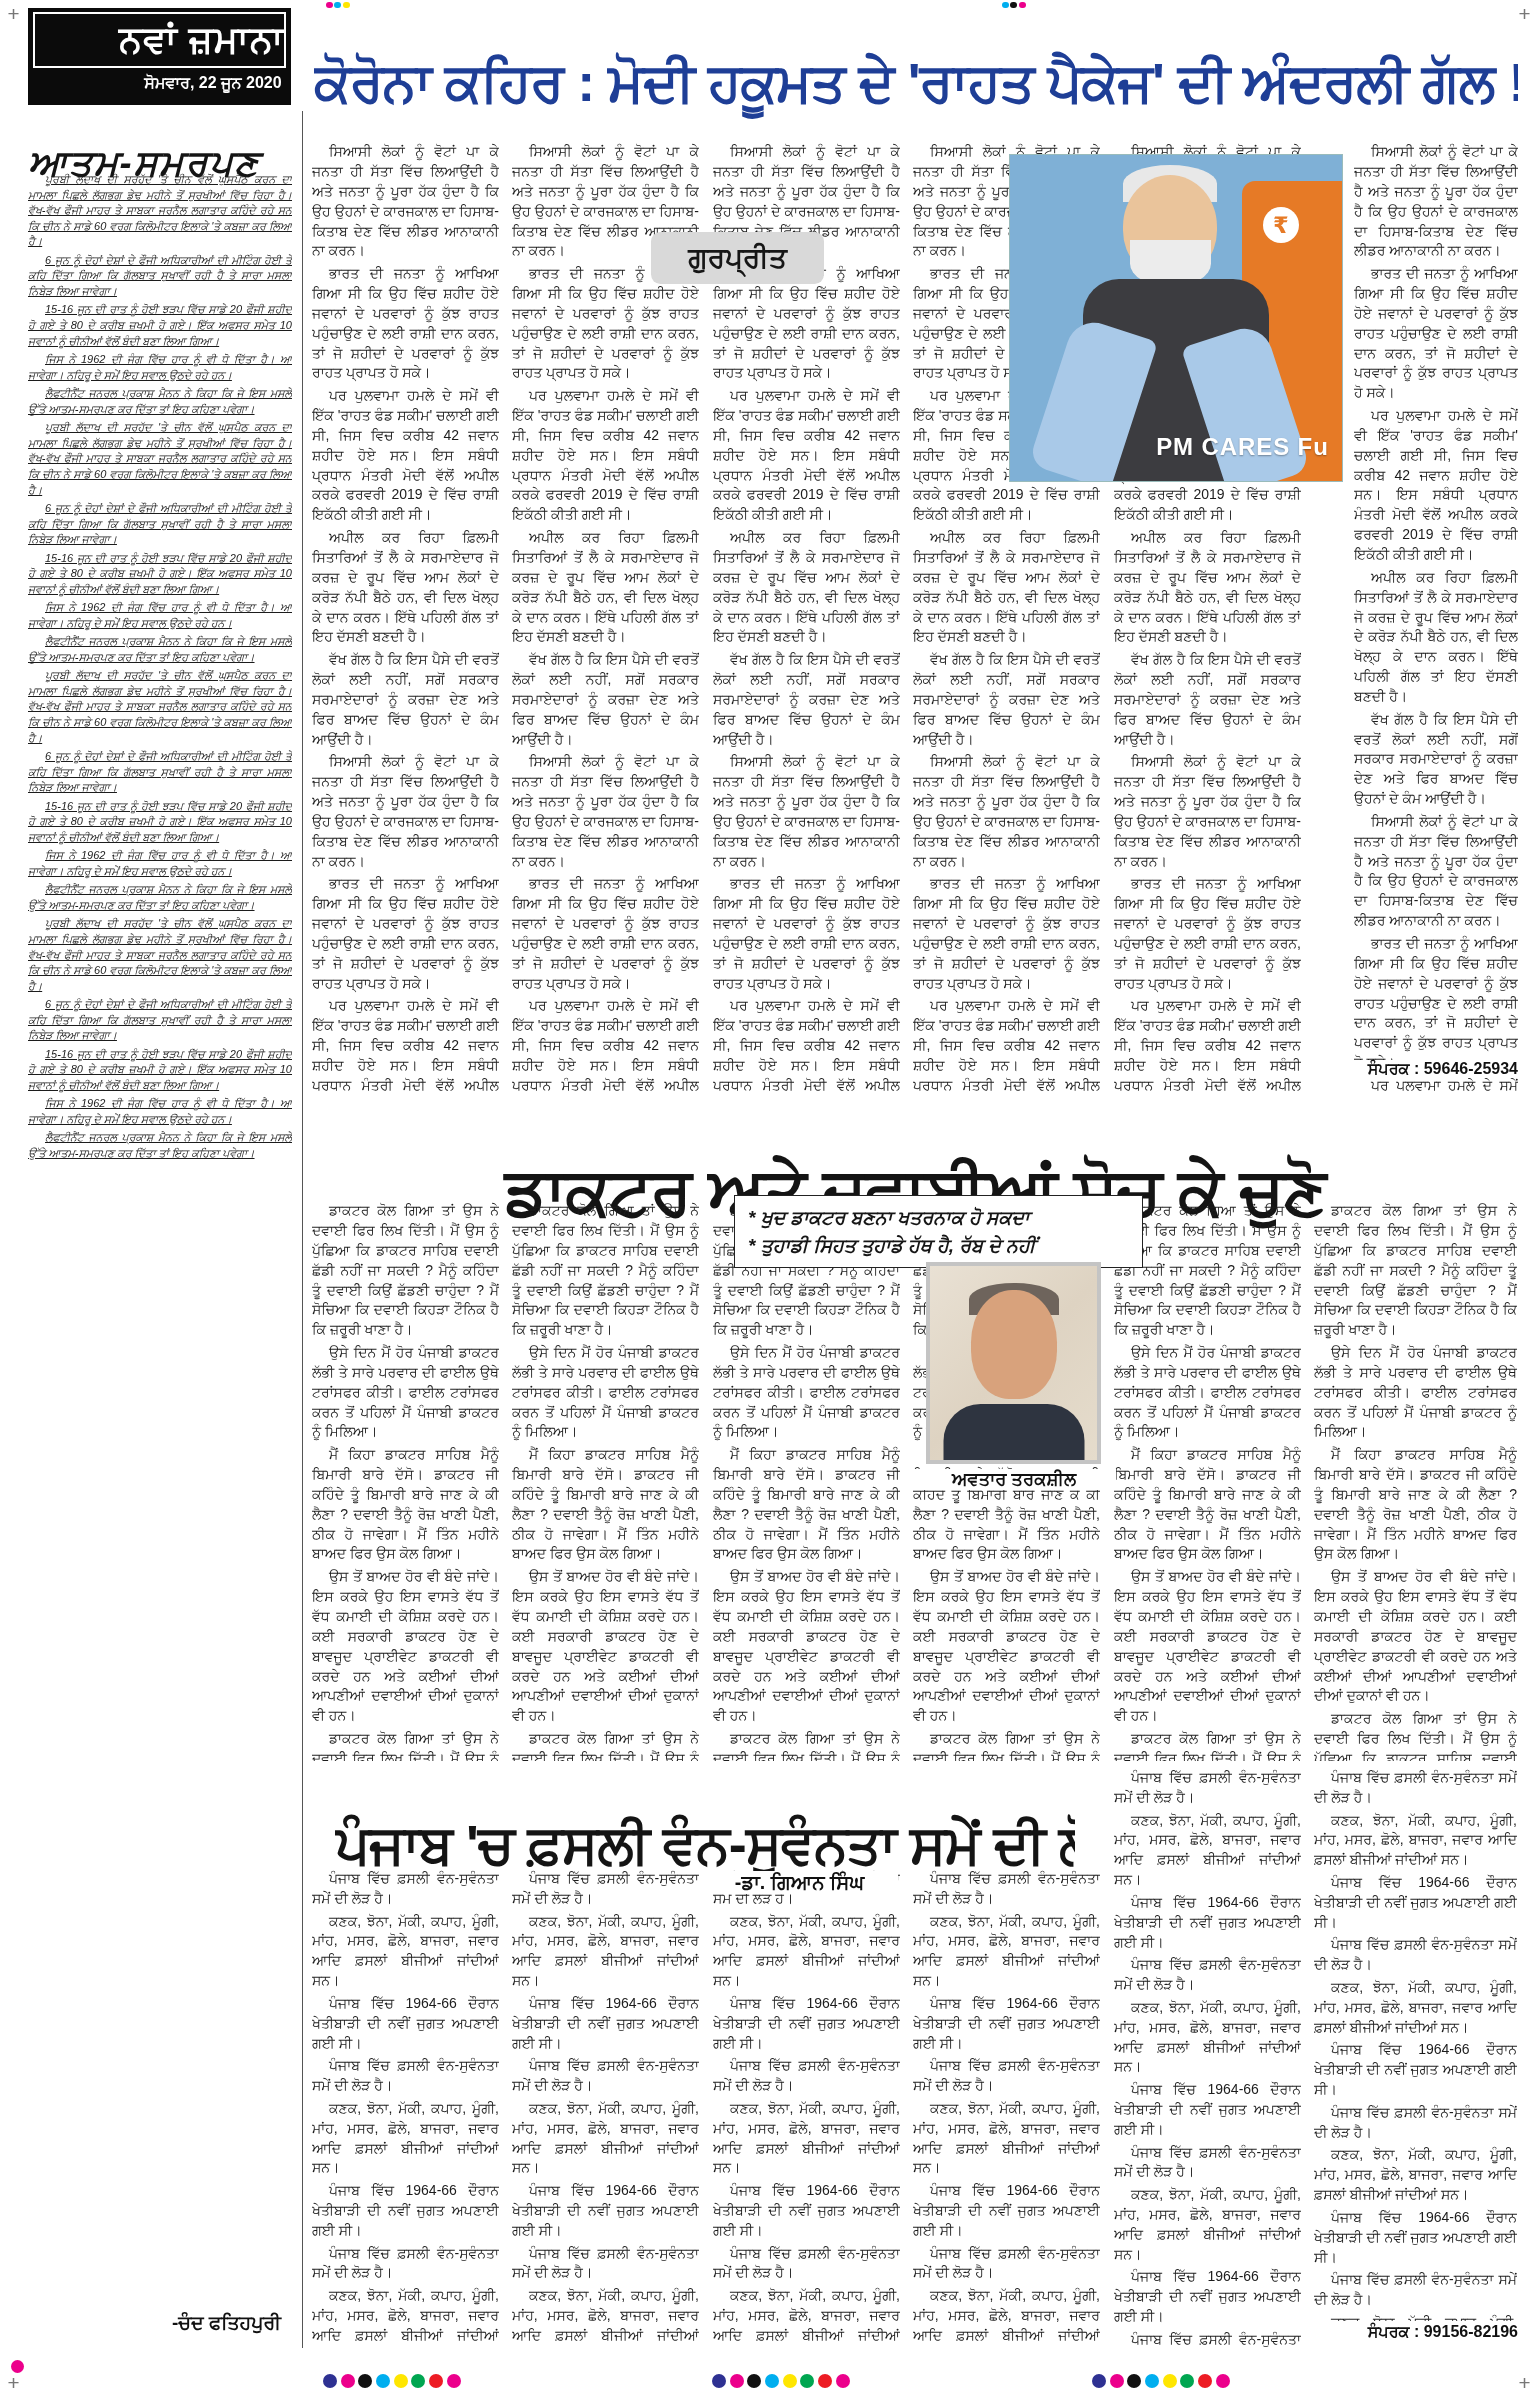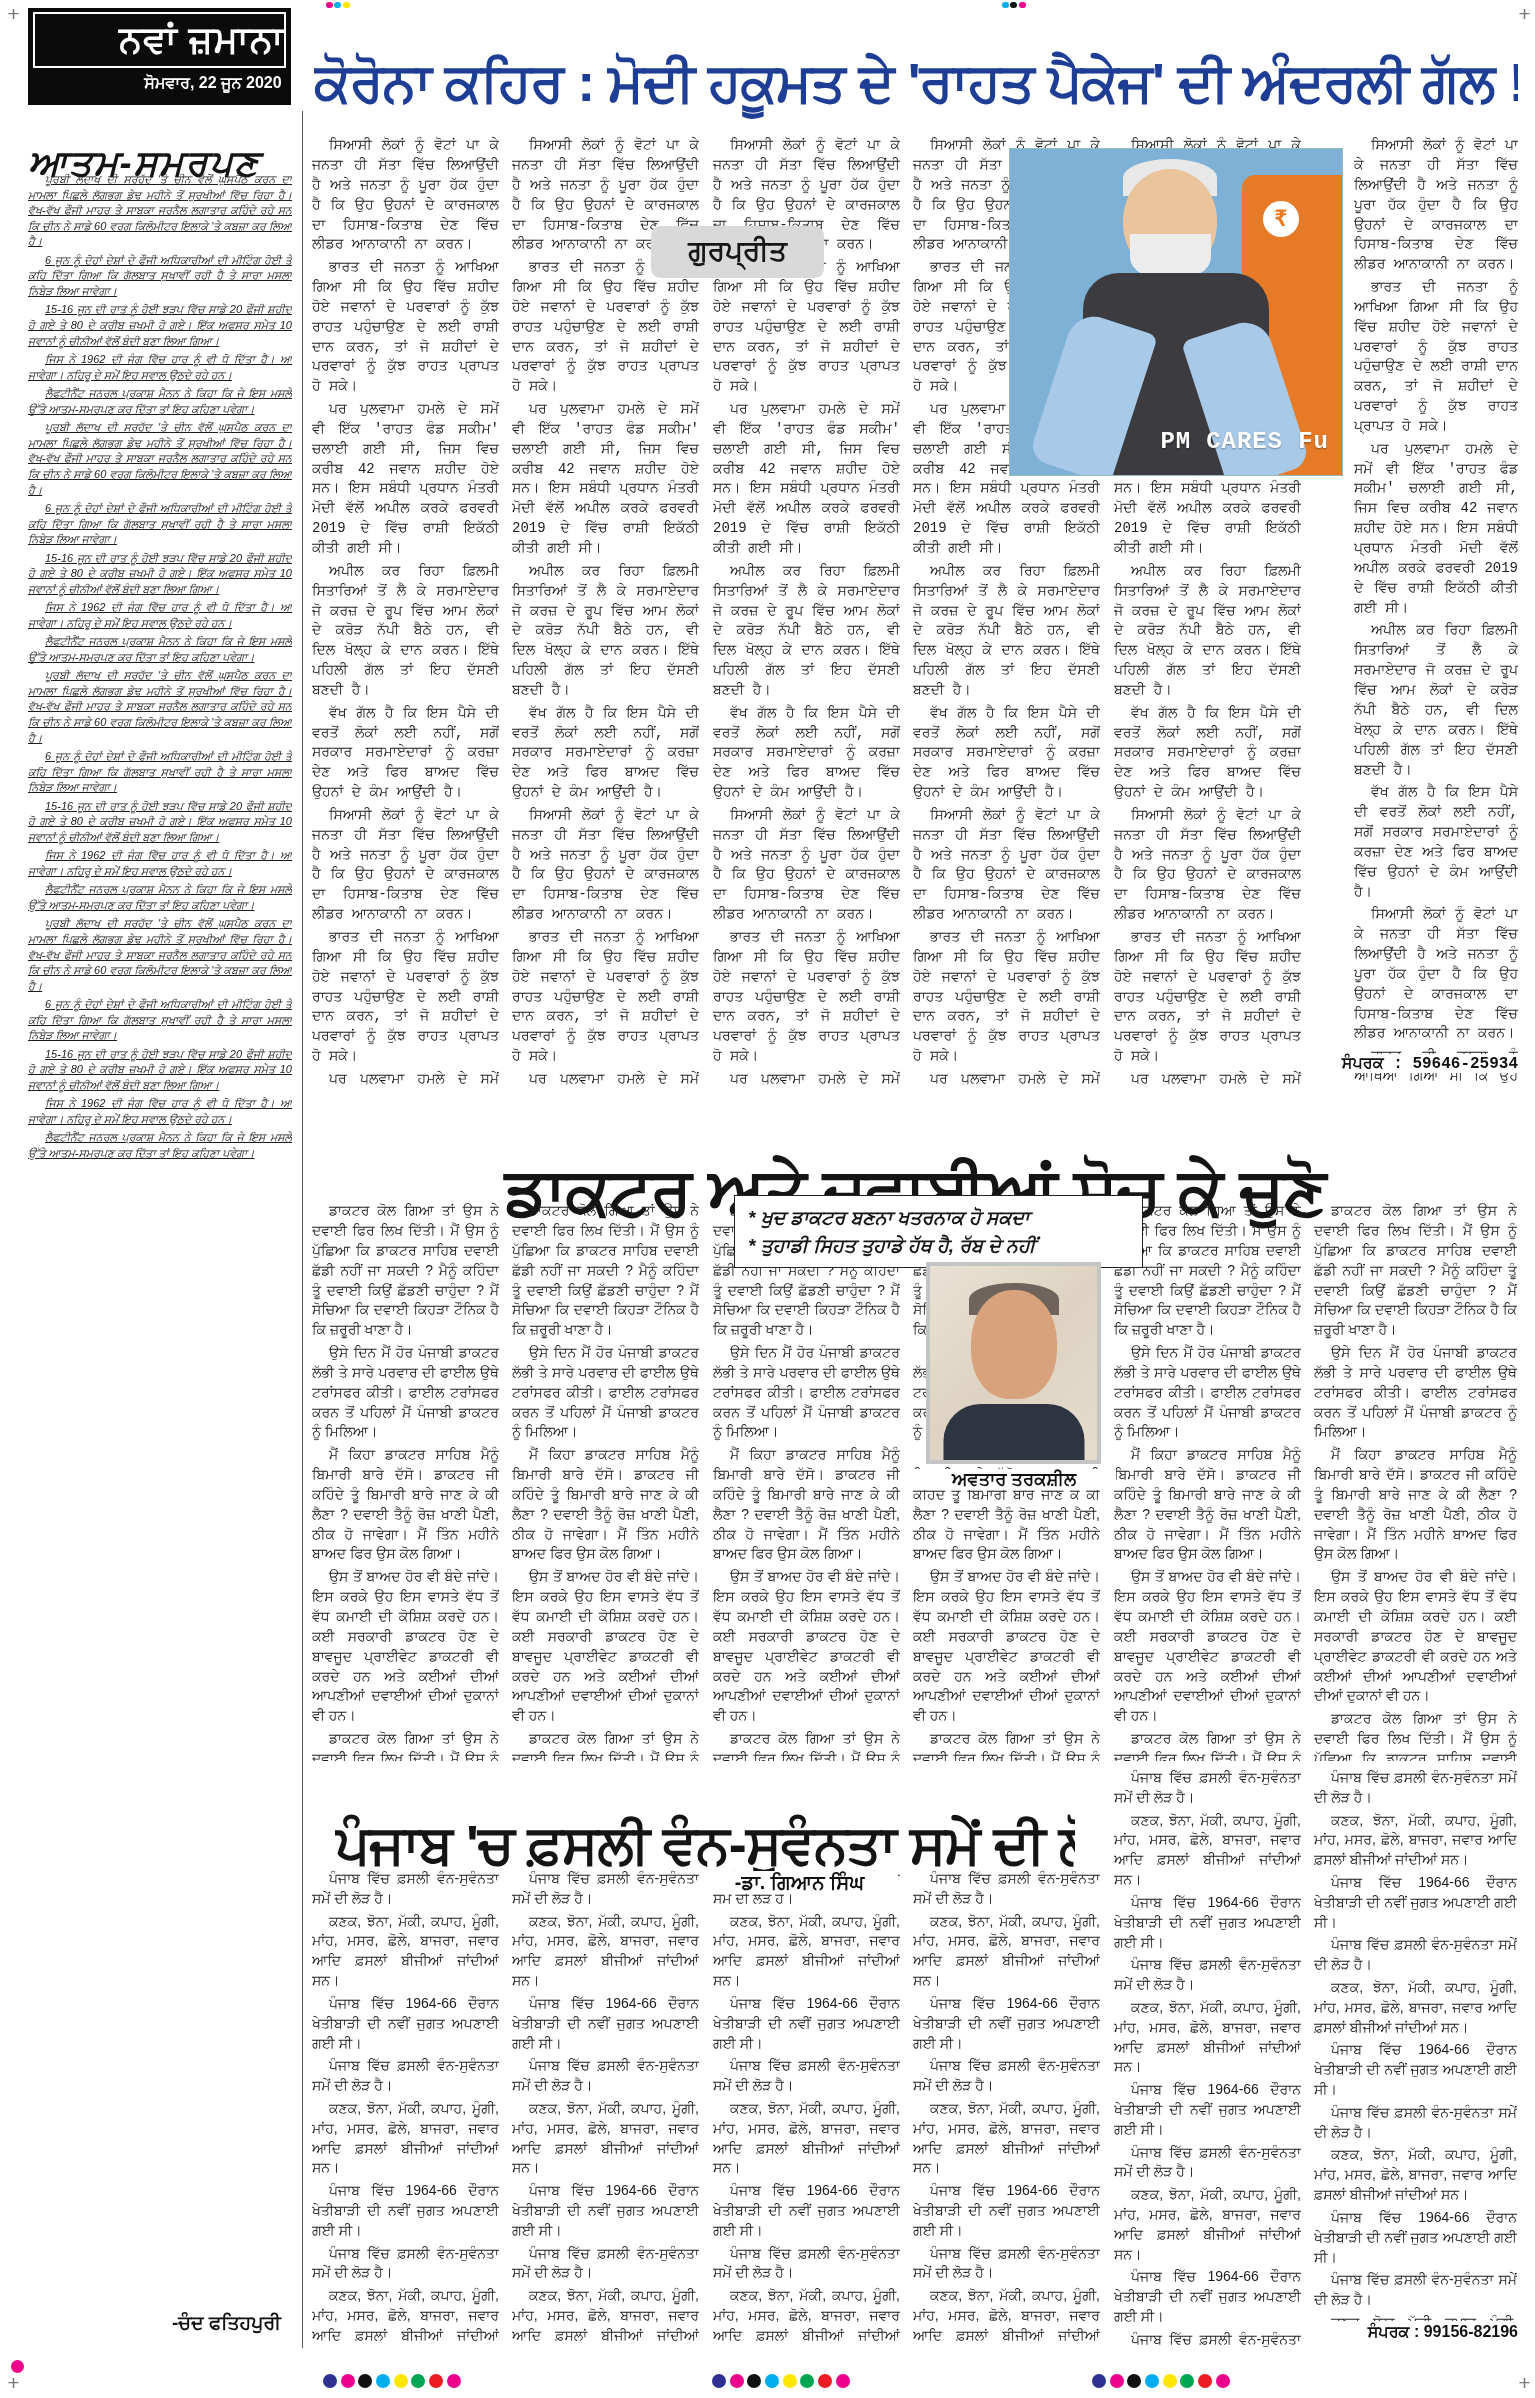--- a/index.html
+++ b/index.html
@@ -202,21 +202,21 @@
       <p>ਲੈਫਟੀਨੈਂਟ ਜਨਰਲ ਪ੍ਰਕਾਸ਼ ਮੈਨਨ ਨੇ ਕਿਹਾ ਕਿ ਜੇ ਇਸ ਮਸਲੇ ਉੱਤੇ ਆਤਮ-ਸਮਰਪਣ ਕਰ ਦਿੱਤਾ ਤਾਂ ਇਹ ਕਹਿਣਾ ਪਵੇਗਾ।</p>
       <p>ਪੂਰਬੀ ਲੱਦਾਖ ਦੀ ਸਰਹੱਦ 'ਤੇ ਚੀਨ ਵੱਲੋਂ ਘੁਸਪੈਠ ਕਰਨ ਦਾ ਮਾਮਲਾ ਪਿਛਲੇ ਲੱਗਭਗ ਡੇਢ ਮਹੀਨੇ ਤੋਂ ਸੁਰਖੀਆਂ ਵਿੱਚ ਰਿਹਾ ਹੈ। ਵੱਖ-ਵੱਖ ਫੌਜੀ ਮਾਹਰ ਤੇ ਸਾਬਕਾ ਜਰਨੈਲ ਲਗਾਤਾਰ ਕਹਿੰਦੇ ਰਹੇ ਸਨ ਕਿ ਚੀਨ ਨੇ ਸਾਡੇ 60 ਵਰਗ ਕਿਲੋਮੀਟਰ ਇਲਾਕੇ 'ਤੇ ਕਬਜ਼ਾ ਕਰ ਲਿਆ ਹੈ।</p>
       <p>6 ਜੂਨ ਨੂੰ ਦੋਹਾਂ ਦੇਸ਼ਾਂ ਦੇ ਫੌਜੀ ਅਧਿਕਾਰੀਆਂ ਦੀ ਮੀਟਿੰਗ ਹੋਈ ਤੇ ਕਹਿ ਦਿੱਤਾ ਗਿਆ ਕਿ ਗੱਲਬਾਤ ਸੁਖਾਵੀਂ ਰਹੀ ਹੈ ਤੇ ਸਾਰਾ ਮਸਲਾ ਨਿਬੇੜ ਲਿਆ ਜਾਵੇਗਾ।</p>
       <p>15-16 ਜੂਨ ਦੀ ਰਾਤ ਨੂੰ ਹੋਈ ਝੜਪ ਵਿੱਚ ਸਾਡੇ 20 ਫੌਜੀ ਸ਼ਹੀਦ ਹੋ ਗਏ ਤੇ 80 ਦੇ ਕਰੀਬ ਜ਼ਖਮੀ ਹੋ ਗਏ। ਇੱਕ ਅਫਸਰ ਸਮੇਤ 10 ਜਵਾਨਾਂ ਨੂੰ ਚੀਨੀਆਂ ਵੱਲੋਂ ਬੰਦੀ ਬਣਾ ਲਿਆ ਗਿਆ।</p>
       <p>ਜਿਸ ਨੇ 1962 ਦੀ ਜੰਗ ਵਿੱਚ ਹਾਰ ਨੂੰ ਵੀ ਧੋ ਦਿੱਤਾ ਹੈ। ਆ ਜਾਵੇਗਾ। ਨਹਿਰੂ ਦੇ ਸਮੇਂ ਇਹ ਸਵਾਲ ਉਠਦੇ ਰਹੇ ਹਨ।</p>
       <p>ਲੈਫਟੀਨੈਂਟ ਜਨਰਲ ਪ੍ਰਕਾਸ਼ ਮੈਨਨ ਨੇ ਕਿਹਾ ਕਿ ਜੇ ਇਸ ਮਸਲੇ ਉੱਤੇ ਆਤਮ-ਸਮਰਪਣ ਕਰ ਦਿੱਤਾ ਤਾਂ ਇਹ ਕਹਿਣਾ ਪਵੇਗਾ।</p>
     </div>
   <div class="signature" style="left:0;top:2200px;">-ਚੰਦ ਫਤਿਹਪੁਰੀ</div>
 </section>
 
-<section class="article" style="left:312px;top:136px;width:1206px;height:949px;font-family:Liberation Mono, monospace;">
+<section class="article" style="left:312px;top:142px;width:1206px;height:949px;">
   <div class="col" style="left:0px;top:0;width:187px;height:949px;">
       <p>ਸਿਆਸੀ ਲੋਕਾਂ ਨੂੰ ਵੋਟਾਂ ਪਾ ਕੇ ਜਨਤਾ ਹੀ ਸੱਤਾ ਵਿੱਚ ਲਿਆਉਂਦੀ ਹੈ ਅਤੇ ਜਨਤਾ ਨੂੰ ਪੂਰਾ ਹੱਕ ਹੁੰਦਾ ਹੈ ਕਿ ਉਹ ਉਹਨਾਂ ਦੇ ਕਾਰਜਕਾਲ ਦਾ ਹਿਸਾਬ-ਕਿਤਾਬ ਦੇਣ ਵਿੱਚ ਲੀਡਰ ਆਨਾਕਾਨੀ ਨਾ ਕਰਨ।</p>
       <p>ਭਾਰਤ ਦੀ ਜਨਤਾ ਨੂੰ ਆਖਿਆ ਗਿਆ ਸੀ ਕਿ ਉਹ ਵਿੱਚ ਸ਼ਹੀਦ ਹੋਏ ਜਵਾਨਾਂ ਦੇ ਪਰਵਾਰਾਂ ਨੂੰ ਕੁੱਝ ਰਾਹਤ ਪਹੁੰਚਾਉਣ ਦੇ ਲਈ ਰਾਸ਼ੀ ਦਾਨ ਕਰਨ, ਤਾਂ ਜੋ ਸ਼ਹੀਦਾਂ ਦੇ ਪਰਵਾਰਾਂ ਨੂੰ ਕੁੱਝ ਰਾਹਤ ਪ੍ਰਾਪਤ ਹੋ ਸਕੇ।</p>
       <p>ਪਰ ਪੁਲਵਾਮਾ ਹਮਲੇ ਦੇ ਸਮੇਂ ਵੀ ਇੱਕ 'ਰਾਹਤ ਫੰਡ ਸਕੀਮ' ਚਲਾਈ ਗਈ ਸੀ, ਜਿਸ ਵਿਚ ਕਰੀਬ 42 ਜਵਾਨ ਸ਼ਹੀਦ ਹੋਏ ਸਨ। ਇਸ ਸਬੰਧੀ ਪ੍ਰਧਾਨ ਮੰਤਰੀ ਮੋਦੀ ਵੱਲੋਂ ਅਪੀਲ ਕਰਕੇ ਫਰਵਰੀ 2019 ਦੇ ਵਿੱਚ ਰਾਸ਼ੀ ਇਕੱਠੀ ਕੀਤੀ ਗਈ ਸੀ।</p>
       <p>ਅਪੀਲ ਕਰ ਰਿਹਾ ਫ਼ਿਲਮੀ ਸਿਤਾਰਿਆਂ ਤੋਂ ਲੈ ਕੇ ਸਰਮਾਏਦਾਰ ਜੋ ਕਰਜ਼ ਦੇ ਰੂਪ ਵਿੱਚ ਆਮ ਲੋਕਾਂ ਦੇ ਕਰੋੜ ਨੱਪੀ ਬੈਠੇ ਹਨ, ਵੀ ਦਿਲ ਖੋਲ੍ਹ ਕੇ ਦਾਨ ਕਰਨ। ਇੱਥੇ ਪਹਿਲੀ ਗੱਲ ਤਾਂ ਇਹ ਦੱਸਣੀ ਬਣਦੀ ਹੈ।</p>
       <p>ਵੱਖ ਗੱਲ ਹੈ ਕਿ ਇਸ ਪੈਸੇ ਦੀ ਵਰਤੋਂ ਲੋਕਾਂ ਲਈ ਨਹੀਂ, ਸਗੋਂ ਸਰਕਾਰ ਸਰਮਾਏਦਾਰਾਂ ਨੂੰ ਕਰਜ਼ਾ ਦੇਣ ਅਤੇ ਫਿਰ ਬਾਅਦ ਵਿੱਚ ਉਹਨਾਂ ਦੇ ਕੰਮ ਆਉਂਦੀ ਹੈ।</p>
       <p>ਸਿਆਸੀ ਲੋਕਾਂ ਨੂੰ ਵੋਟਾਂ ਪਾ ਕੇ ਜਨਤਾ ਹੀ ਸੱਤਾ ਵਿੱਚ ਲਿਆਉਂਦੀ ਹੈ ਅਤੇ ਜਨਤਾ ਨੂੰ ਪੂਰਾ ਹੱਕ ਹੁੰਦਾ ਹੈ ਕਿ ਉਹ ਉਹਨਾਂ ਦੇ ਕਾਰਜਕਾਲ ਦਾ ਹਿਸਾਬ-ਕਿਤਾਬ ਦੇਣ ਵਿੱਚ ਲੀਡਰ ਆਨਾਕਾਨੀ ਨਾ ਕਰਨ।</p>
       <p>ਭਾਰਤ ਦੀ ਜਨਤਾ ਨੂੰ ਆਖਿਆ ਗਿਆ ਸੀ ਕਿ ਉਹ ਵਿੱਚ ਸ਼ਹੀਦ ਹੋਏ ਜਵਾਨਾਂ ਦੇ ਪਰਵਾਰਾਂ ਨੂੰ ਕੁੱਝ ਰਾਹਤ ਪਹੁੰਚਾਉਣ ਦੇ ਲਈ ਰਾਸ਼ੀ ਦਾਨ ਕਰਨ, ਤਾਂ ਜੋ ਸ਼ਹੀਦਾਂ ਦੇ ਪਰਵਾਰਾਂ ਨੂੰ ਕੁੱਝ ਰਾਹਤ ਪ੍ਰਾਪਤ ਹੋ ਸਕੇ।</p>
       <p>ਪਰ ਪੁਲਵਾਮਾ ਹਮਲੇ ਦੇ ਸਮੇਂ ਵੀ ਇੱਕ 'ਰਾਹਤ ਫੰਡ ਸਕੀਮ' ਚਲਾਈ ਗਈ ਸੀ, ਜਿਸ ਵਿਚ ਕਰੀਬ 42 ਜਵਾਨ ਸ਼ਹੀਦ ਹੋਏ ਸਨ। ਇਸ ਸਬੰਧੀ ਪ੍ਰਧਾਨ ਮੰਤਰੀ ਮੋਦੀ ਵੱਲੋਂ ਅਪੀਲ ਕਰਕੇ ਫਰਵਰੀ 2019 ਦੇ ਵਿੱਚ ਰਾਸ਼ੀ ਇਕੱਠੀ ਕੀਤੀ ਗਈ ਸੀ।</p>
     </div>

